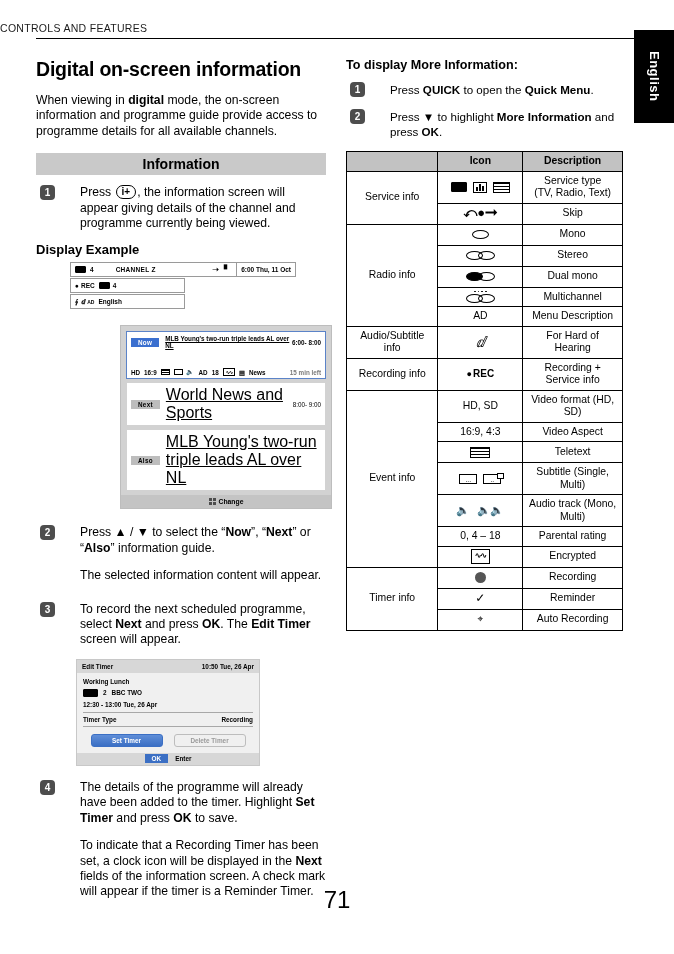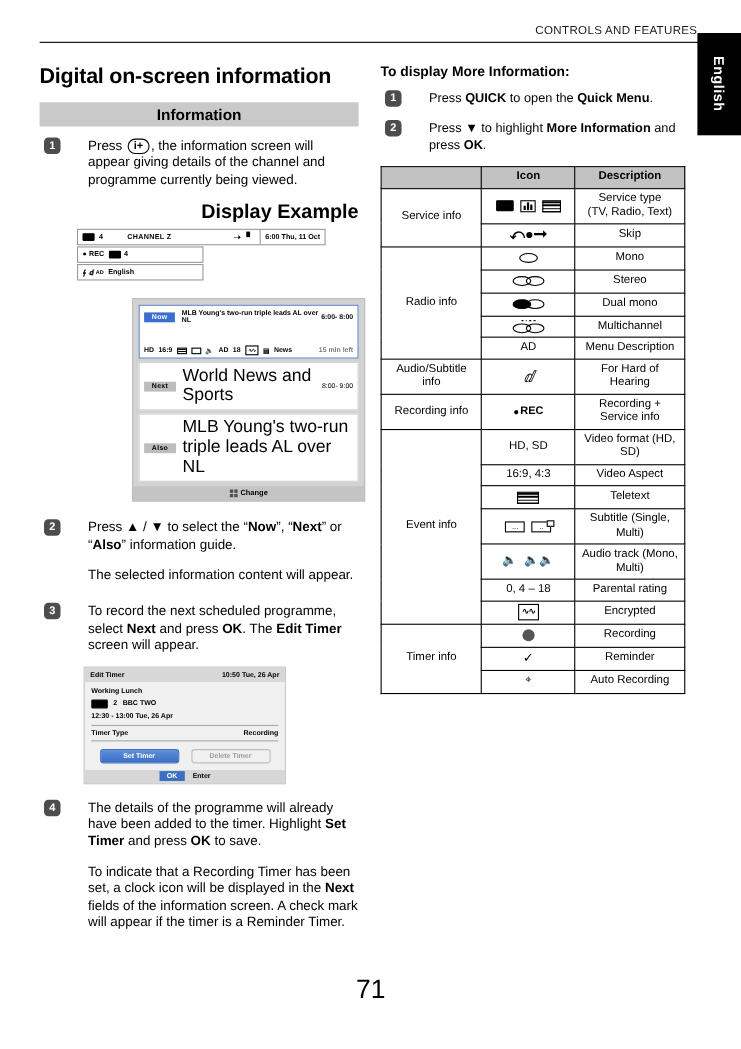--- a/index.html
+++ b/index.html
@@ -10,21 +10,21 @@
     font-family:"Liberation Sans", sans-serif;
     color:#000;
     position:relative;
     overflow:hidden;
   }
   .page { position:absolute; inset:0; }
 
   
   .running-head {
     position:absolute; left:0; right:40px; top:22px;
-    text-align:right; font-size:10.5px; letter-spacing:.3px; color:#1a1a1a;
+    font-size:10.5px; letter-spacing:.3px; color:#1a1a1a;
   }
   .head-rule {
     position:absolute; left:36px; right:36px; top:38px;
     border-top:1.6px solid #000;
   }
   .lang-tab {
     position:absolute; right:0; top:30px;
     width:40px; height:93px; background:#000; color:#fff;
     display:flex; align-items:center; justify-content:center;
   }
@@ -58,21 +58,21 @@
   }
   .step .txt { font-size:12.2px; line-height:15.4px; }
   .step .txt + .txt { margin-top:12px; }
 
   .keycap{
     display:inline-block; border:1.3px solid #000; border-radius:7px;
     padding:0 5px; font-size:10px; font-weight:bold; line-height:12px;
     vertical-align:1px; margin:0 1px;
   }
 
-  .caption { text-align:right; font-size:18px; font-weight:bold; margin:7px 0 5px; }
+  .caption { text-align:left; font-size:13px; font-weight:bold; margin:7px 0 5px; }
 
   
   .disp { margin:0 0 0 34px; width:226px; }
   .disp-row{
     border:1px solid #9a9a9a; background:#fff; height:15px;
     display:flex; align-items:center; font-size:6.5px; font-weight:bold;
     padding:0 4px; margin-bottom:1px;
   }
   .disp-row.r1 { width:226px; padding:0; }
   .disp-row.r2, .disp-row.r3 { width:115px; }
@@ -85,21 +85,21 @@
   .sig{ display:flex; align-items:center; gap:5px; padding-right:6px; font-size:8px; }
 
   
   .guide { margin:16px 0 0 84px; width:212px; background:#d2d2d2;
            border:1px solid #bdbdbd; padding:5px 5px 0; }
   .guide-now { border:1.4px solid #5b83c8; background:#fff; padding:3px 4px 2px; }
   .g-line { display:flex; align-items:center; font-size:6.3px; font-weight:bold; }
   .tag { color:#fff; background:#3a6fcf; font-size:6.3px; font-weight:bold;
          padding:1px 7px; margin-right:6px; letter-spacing:.3px;}
   .tag.grey{ background:#bdbdbd; color:#000; }
-  .g-title{ flex:1; }
+  .g-title{ flex:1;text-decoration:underline; }
   .g-time{ white-space:nowrap; font-size:6.3px; }
   .g-icons{ display:flex; align-items:center; gap:4px; margin-top:19px;
             font-size:6.3px; font-weight:bold; }
   .g-icons .spacer{ flex:1; }
   .g-icons .left-txt{ color:#7a7a7a; font-weight:bold; }
   .mini-box{ display:inline-block; width:9px; height:6px; border:1px solid #000; background:#fff;}
   .mini-box.lines{ background:
       repeating-linear-gradient(to bottom,#000 0 1px,#fff 1px 2px); }
   .guide-row { background:#fff; border:1px solid #d2d2d2; margin-top:3px;
                padding:3px 4px; display:flex; align-items:center; }
@@ -187,20 +187,21 @@
 
   <div class="running-head">CONTROLS AND FEATURES</div>
   <div class="head-rule"></div>
   <div class="lang-tab">
     <span>English</span>
   </div>
 
   <div class="col-left">
 
     <h1 class="title">Digital on-screen information</h1>
+    <p class="body">When viewing in <b>digital</b> mode, the on-screen information and programme guide provide access to programme details for all available channels.</p>
 
     <div class="section-bar">
       <span>Information</span>
     </div>
 
     <div class="step">
       <div class="num">1</div>
       <div class="txt">Press <span class="keycap">i+</span>, the information screen will appear giving details of the channel and programme currently being viewed.</div>
     </div>
 

